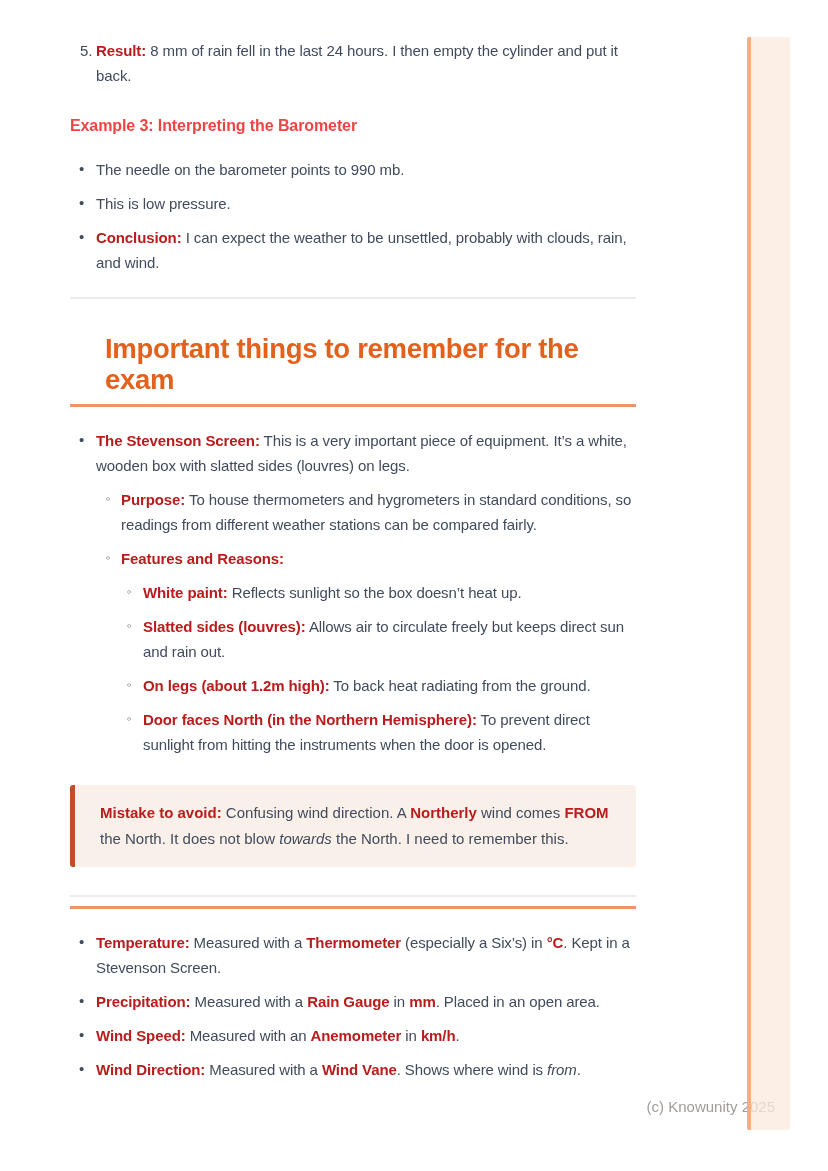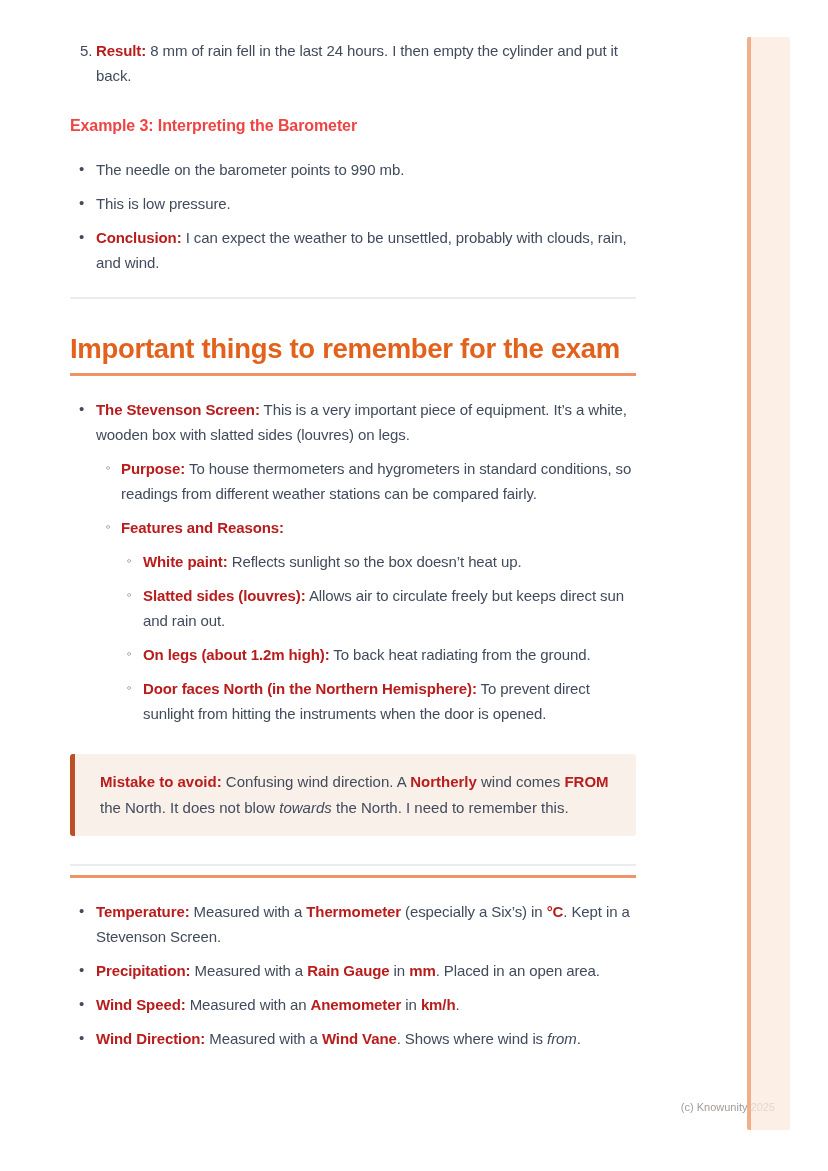--- a/index.html
+++ b/index.html
@@ -42,21 +42,21 @@
   .li.lvl3 .marker{left:57px;color:#555f6e;}
   .li .marker.circle{font-size:13px;}
 
   
   .divider{height:2px;background:#ececec;border:none;margin:22px 0 0 0;}
 
   
   .h1{
     margin-top:34px;
     font-size:27.5px;line-height:31px;
-    font-weight:bold;color:#e2611c;letter-spacing:-0.3px;
+    font-weight:bold;color:#e2611c;letter-spacing:-0.3px;margin-left:35px;
   }
   .h1-rule{height:3px;background:#ee9466;margin-top:9px;}
 
   
   .callout{
     margin-top:28px;
     background:#faf0ea;
     border-left:5px solid #bc4f26;
     border-radius:3px;
     padding:15px 24px 15px 25px;
@@ -73,21 +73,21 @@
     border-left:4px solid rgba(238,164,121,0.85);
     border-radius:2px;
     box-sizing:border-box;
     pointer-events:none;
   }
 
   
   .footer{
     position:absolute;
     top:1100px;right:53px;
-    font-size:11px;line-height:14px;
+    font-size:15px;line-height:14px;
     color:#a29b97;
   }
 </style>
 </head>
 <body>
 
 <div class="page">
   <div class="content">
 
     <div class="num-item body-text">

